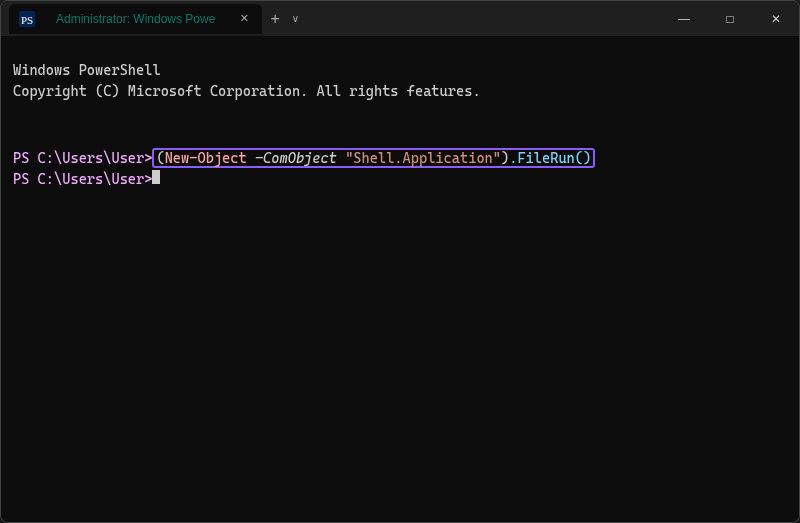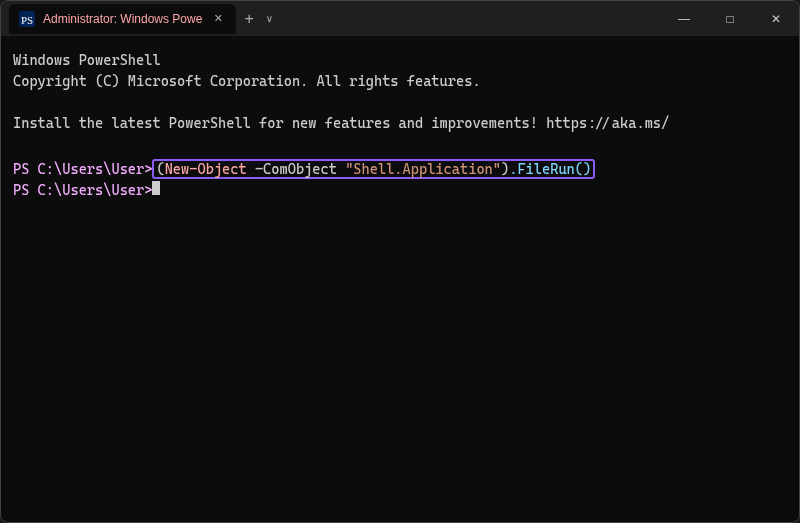--- a/index.html
+++ b/index.html
@@ -42,39 +42,39 @@
       height: 100%;
     }
 
     .tab {
       display: flex;
       align-items: center;
       background: #0c0c0c;
       height: 30px;
       padding: 0 10px;
       border-radius: 6px 6px 0 0;
-      gap: 8px;
+      gap: 21px;
       min-width: 180px;
     }
 
     .tab-icon {
       width: 16px;
       height: 16px;
       display: flex;
       align-items: center;
       justify-content: center;
     }
 
     .tab-icon svg {
       width: 16px;
       height: 16px;
     }
 
     .tab-label {
-      color: #fca5a5;
+      color: #0f766e;
       font-size: 12px;
       flex: 1;
     }
 
     .tab-close {
       color: #aaa;
       font-size: 11px;
       cursor: pointer;
       width: 16px;
       height: 16px;
@@ -114,21 +114,21 @@
       align-items: center;
       justify-content: center;
       cursor: pointer;
       color: #ccc;
       font-size: 12px;
     }
 
     .terminal-body {
       flex: 1;
       background: #0c0c0c;
-      padding: 14px 12px;
+      padding: 24px 12px;
       overflow: hidden;
     }
 
     .terminal-text {
       font-family: 'Cascadia Code', 'Courier New', monospace;
       font-size: 14px;
       color: #cccccc;
       line-height: 1.5;
       white-space: pre;
     }
@@ -158,20 +158,21 @@
     .cmd-paren {
       color: #cccccc;
     }
 
     .cmd-new-object {
       color: #fca5a5;
     }
 
     .cmd-param {
       color: #cccccc;
+      font-style: italic;
     }
 
     .cmd-string {
       color: #ce9178;
     }
 
     .cmd-method {
       color: #7dd3fc;
     }
 
@@ -213,21 +214,20 @@
       <div class="win-btn">—</div>
       <div class="win-btn">□</div>
       <div class="win-btn close">✕</div>
     </div>
   </div>
 
   <div class="terminal-body">
     <div class="terminal-text">Windows PowerShell</div>
     <div class="terminal-text">Copyright (C) Microsoft Corporation. All rights features.</div>
     <div class="terminal-text">&nbsp;</div>
-    <div class="terminal-text">Install the latest PowerShell for new features and improvements! https://aka.ms/</div>
     <div class="terminal-text">&nbsp;</div>
 
     <div class="command-line">
       <span class="prompt">PS C:\Users\User&gt; </span>
       <span class="command-highlighted">
         <span class="cmd-paren">(</span><span class="cmd-new-object">New-Object</span><span class="cmd-param"> -ComObject </span><span class="cmd-string">"Shell.Application"</span><span class="cmd-paren">)</span><span class="cmd-method">.FileRun()</span>
       </span>
     </div>
 
     <div class="cursor-line">

